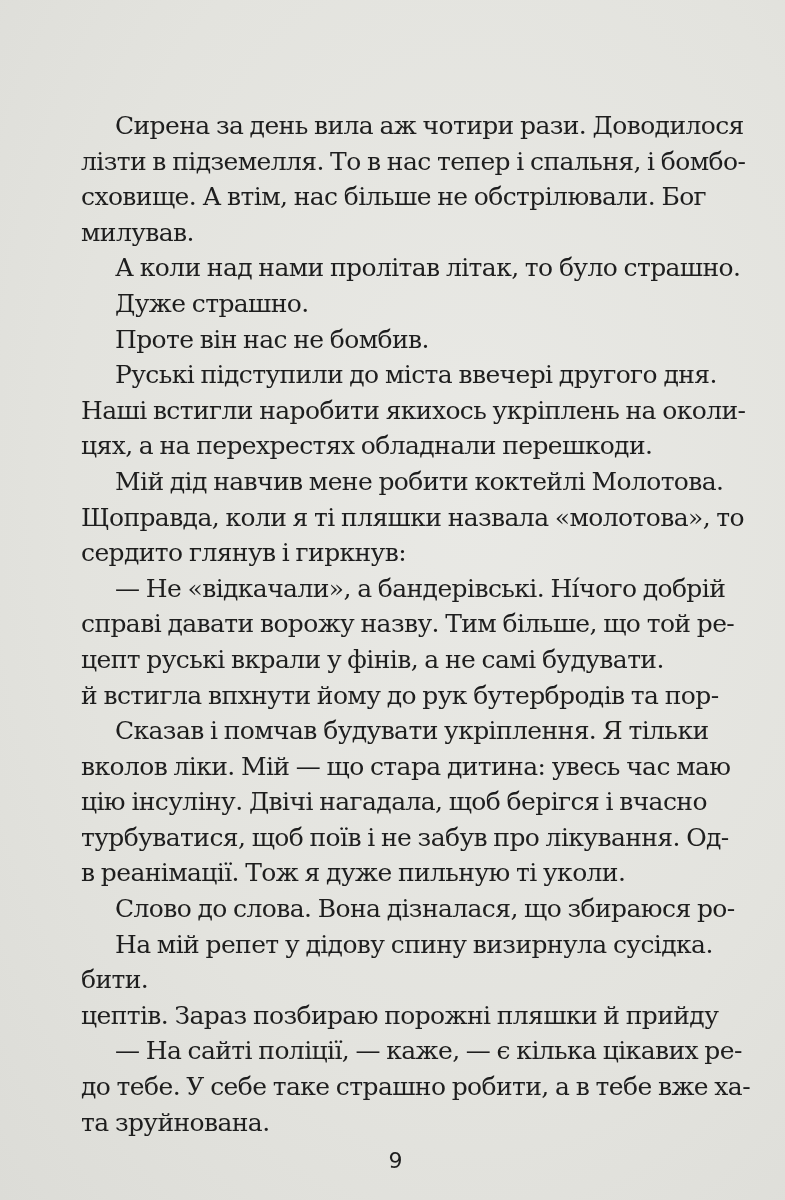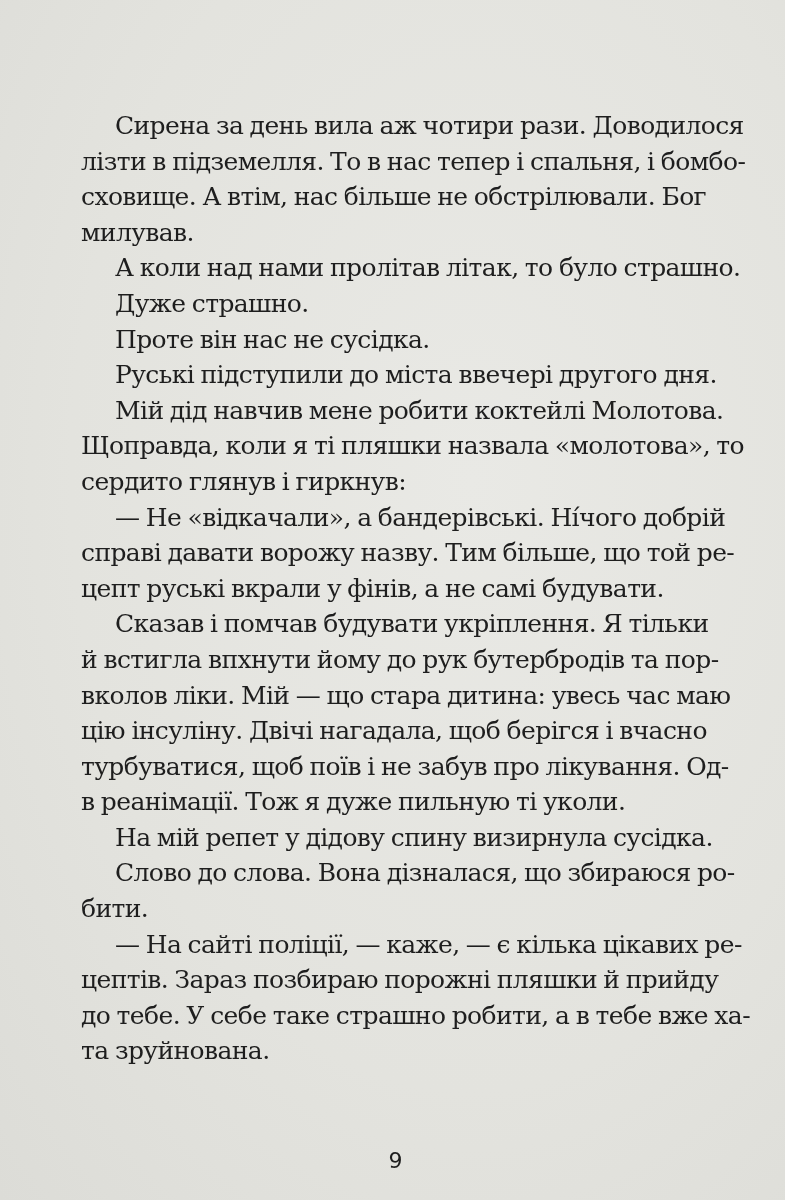--- a/index.html
+++ b/index.html
@@ -60,37 +60,39 @@
 <body>
 
 <div class="page">
   <div class="text-block">
     <span class="line indent">Сирена за день вила аж чотири рази. Доводилося</span>
     <span class="line">лізти в підземелля. То в нас тепер і спальня, і бомбо-</span>
     <span class="line">сховище. А втім, нас більше не обстрілювали. Бог</span>
     <span class="line last">милував.</span>
     <span class="line indent last">А коли над нами пролітав літак, то було страшно.</span>
     <span class="line indent last">Дуже страшно.</span>
-    <span class="line indent last">Проте він нас не сусідка.</span>
+    <span class="line indent last">Проте він нас не бомбив.</span>
     <span class="line indent">Руські підступили до міста ввечері другого дня.</span>
+    <span class="line">Наші встигли наробити якихось укріплень на околи-</span>
+    <span class="line last">цях, а на перехрестях обладнали перешкоди.</span>
     <span class="line indent">Мій дід навчив мене робити коктейлі Молотова.</span>
     <span class="line">Щоправда, коли я ті пляшки назвала «молотова», то</span>
     <span class="line last">сердито глянув і гиркнув:</span>
     <span class="line indent">— Не «відкачали», а бандерівські. Ні́чого добрій</span>
     <span class="line">справі давати ворожу назву. Тим більше, що той ре-</span>
     <span class="line last">цепт руські вкрали у фінів, а не самі будувати.</span>
+    <span class="line">й встигла впхнути йому до рук бутербродів та пор-</span>
     <span class="line indent">Сказав і помчав будувати укріплення. Я тільки</span>
-    <span class="line">й встигла впхнути йому до рук бутербродів та пор-</span>
     <span class="line">вколов ліки. Мій — що стара дитина: увесь час маю</span>
     <span class="line">цію інсуліну. Двічі нагадала, щоб берігся і вчасно</span>
     <span class="line">турбуватися, щоб поїв і не забув про лікування. Од-</span>
     <span class="line last">в реанімації. Тож я дуже пильную ті уколи.</span>
+    <span class="line indent">Слово до слова. Вона дізналася, що збираюся ро-</span>
     <span class="line indent last">На мій репет у дідову спину визирнула сусідка.</span>
-    <span class="line indent">Слово до слова. Вона дізналася, що збираюся ро-</span>
     <span class="line last">бити.</span>
+    <span class="line">цептів. Зараз позбираю порожні пляшки й прийду</span>
     <span class="line indent">— На сайті поліції, — каже, — є кілька цікавих ре-</span>
-    <span class="line">цептів. Зараз позбираю порожні пляшки й прийду</span>
     <span class="line">до тебе. У себе таке страшно робити, а в тебе вже ха-</span>
     <span class="line last">та зруйнована.</span>
   </div>
 
   <div class="page-number">9</div>
 </div>
 
 </body></html>

